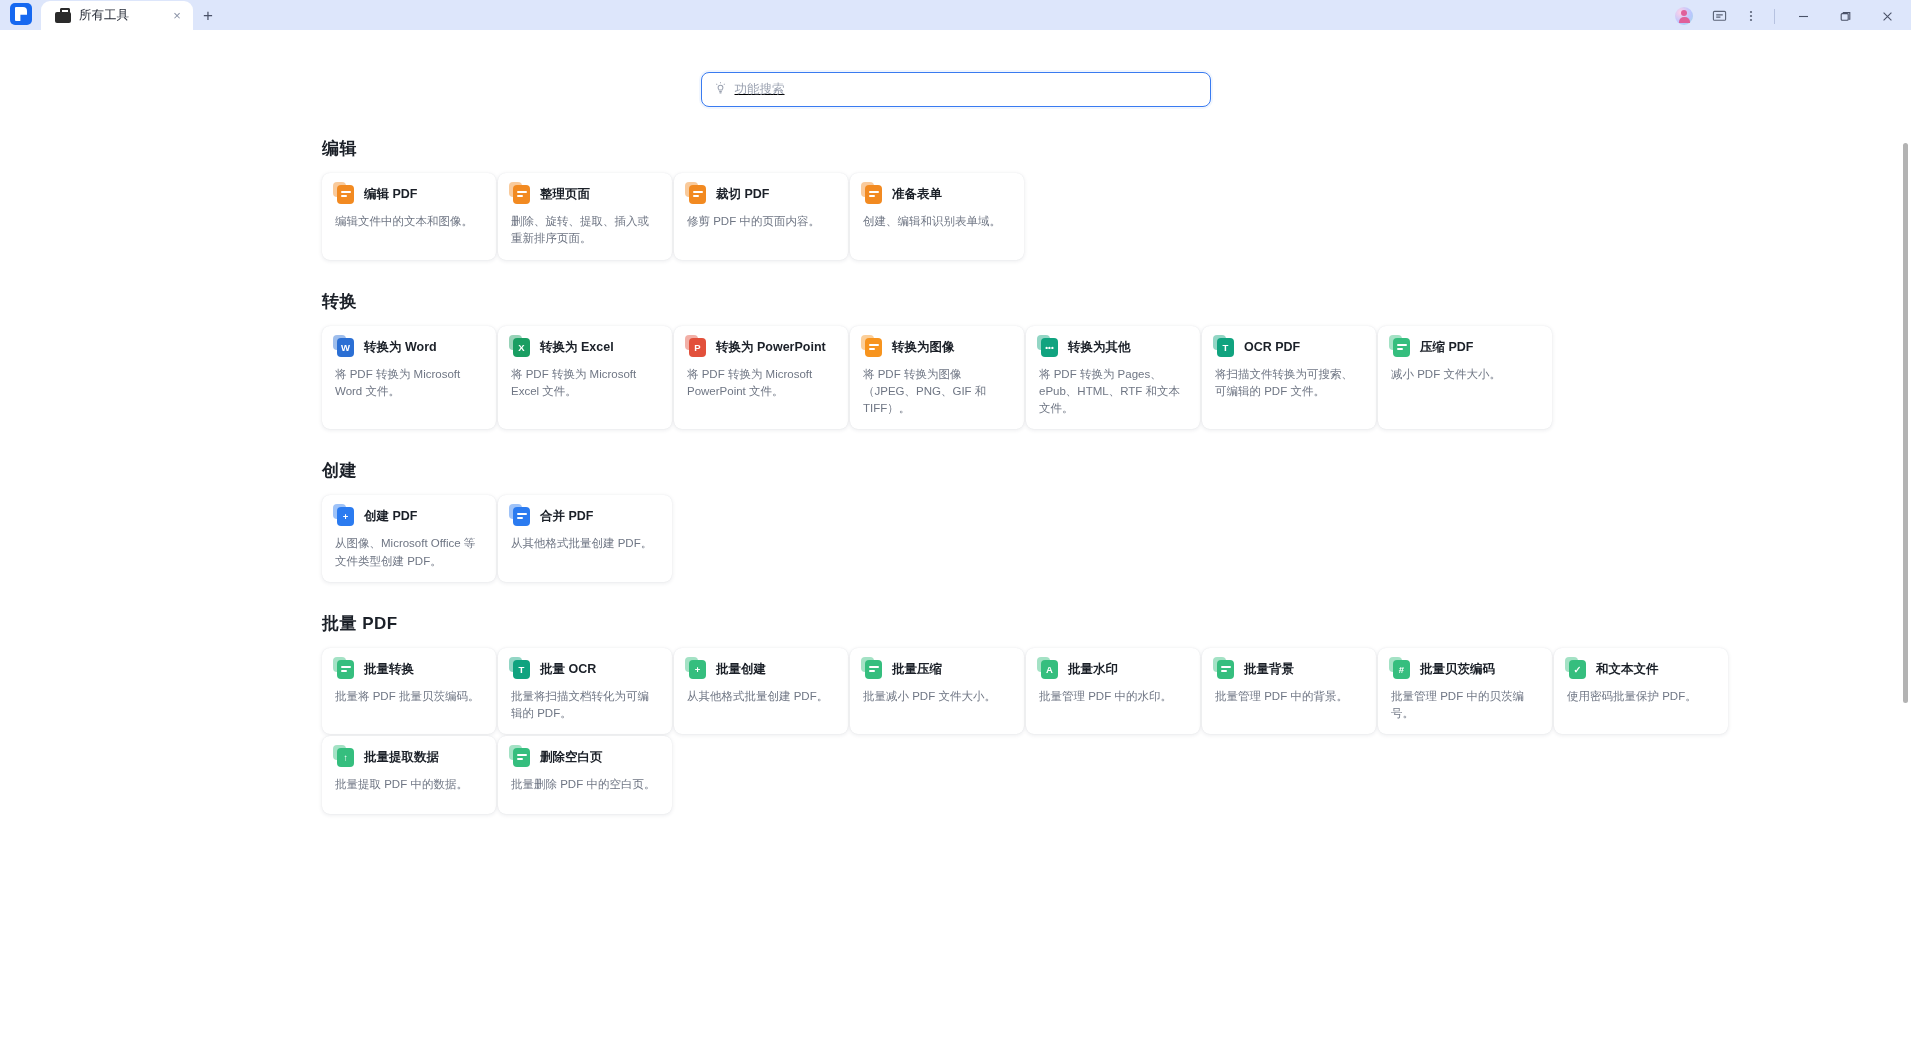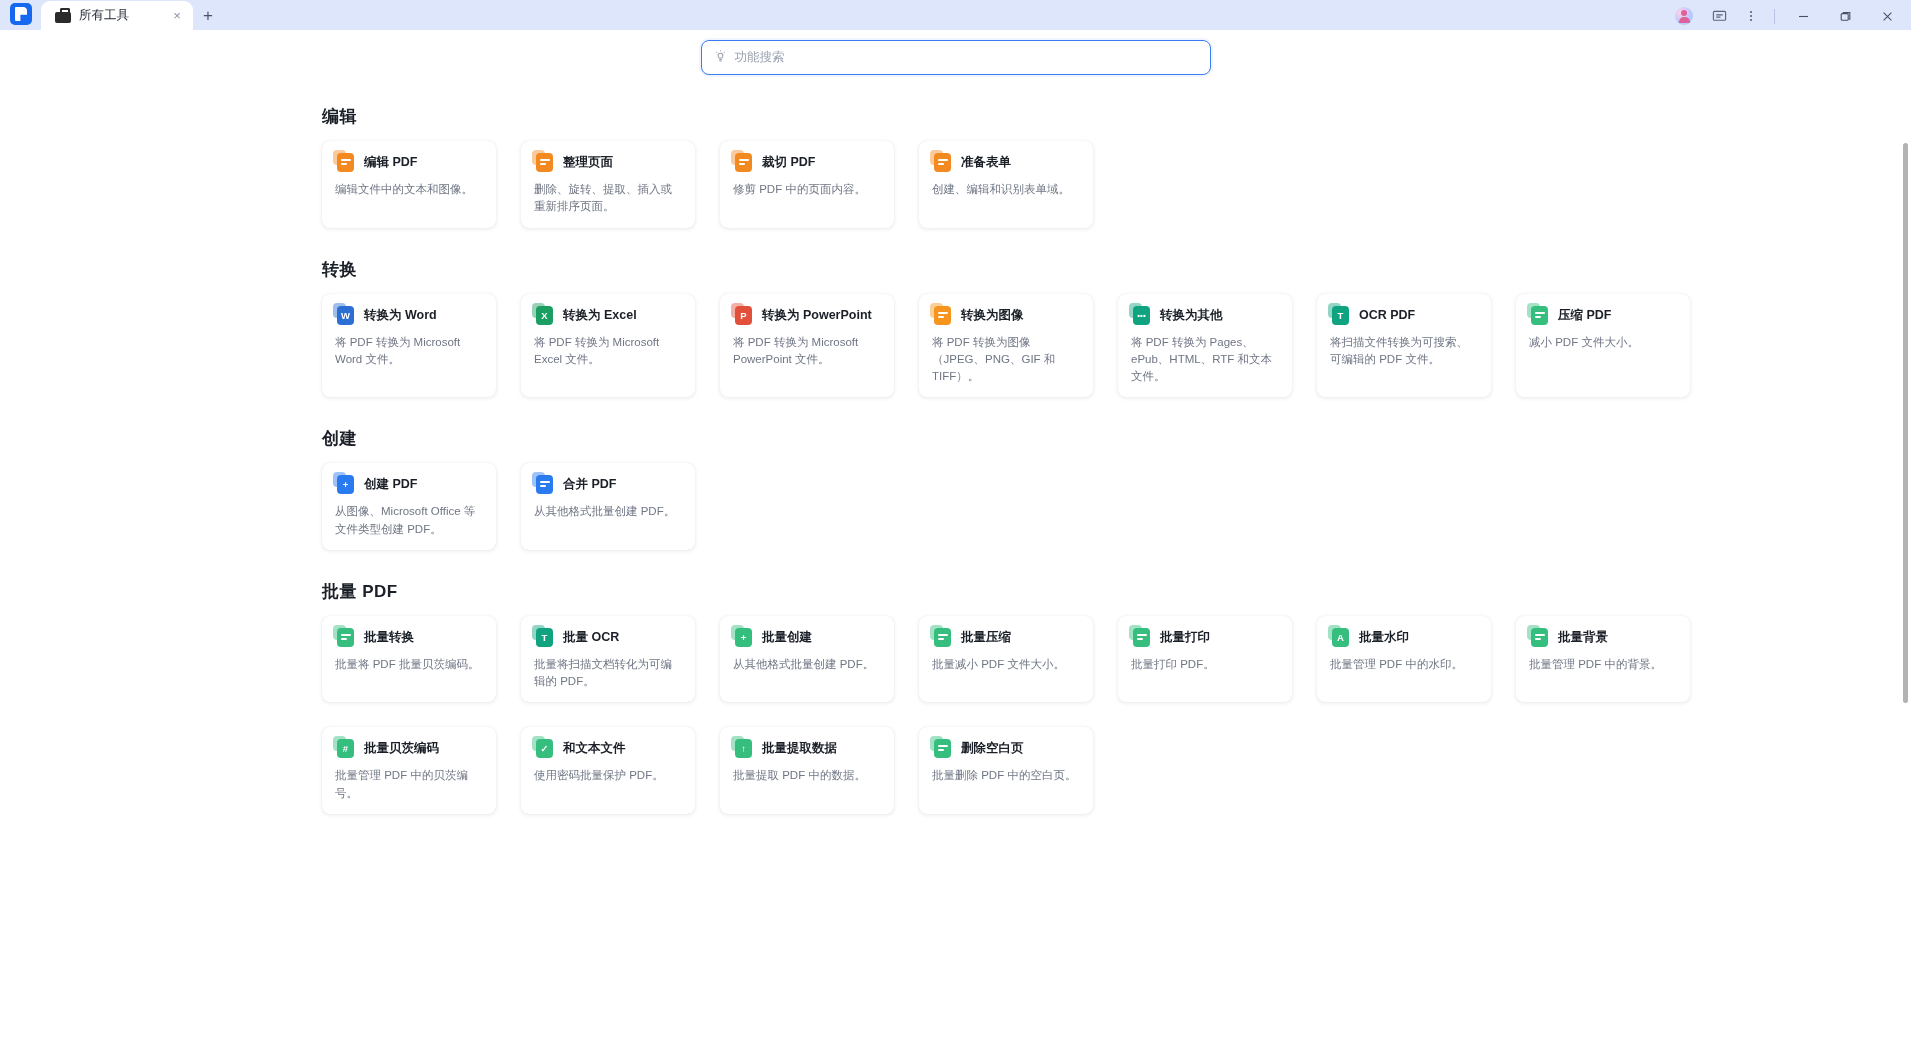--- a/index.html
+++ b/index.html
@@ -92,40 +92,41 @@
 
   
   .content {
     position: relative;
     height: 1009px;
     background: #ffffff;
     overflow: hidden;
   }
   .search-wrap {
     display: flex; justify-content: center;
-    padding-top: 10px;
+    padding-top: 42px;
+    text-decoration: underline;
   }
   .search-box {
     width: 510px; height: 35px;
     border: 1px solid #3a7bf0;
     border-radius: 8px;
     background: #fff;
     display: flex; align-items: center;
     padding: 0 12px;
     box-shadow: 0 0 0 2px rgba(58,123,240,0.07);
   }
   .search-ph { font-size: 12.5px; color: #9aa1b0; margin-left: 8px; }
 
   .scroller { padding: 0 0 0 0; }
   .section { margin: 0 0 0 322px; width: 1540px; }
   .section-title {
     font-size: 17px; font-weight: bold; color: #1b2028;
     margin: 30px 0 13px 0; letter-spacing: .5px;
   }
-  .grid { display: flex; flex-wrap: wrap; gap: 25px; }
+  .grid { display: flex; flex-wrap: wrap; gap: 2px; }
   .card {
     width: 174px; min-height: 78px;
     background: #fff;
     border-radius: 8px;
     box-shadow: 0 1px 4px rgba(30,40,70,.10), 0 0 1px rgba(30,40,70,.10);
     padding: 11px 12px 12px 13px;
   }
   .card-head { display: flex; align-items: center; gap: 8px; margin-bottom: 8px; }
   .card-title { font-size: 12.5px; font-weight: bold; color: #1b2028; white-space: nowrap; }
   .card-desc { font-size: 11.5px; color: #6f7684; line-height: 1.5; }
@@ -424,32 +425,20 @@
                 </span>
                 <span class="card-title">批量压缩</span>
               </div>
               <div class="card-desc">批量减小 PDF 文件大小。</div>
             </div>
             <div class="card">
               <div class="card-head">
                 <span class="ic">
                   <span class="ghost" style="background: rgb(53, 190, 126); left: -2px; top: -2px; width: 13px; height: 15px;"></span>
                   <span class="sq" style="background: rgb(53, 190, 126); left: 2px; top: 1px; width: 17px; height: 19px; position: absolute;"></span>
-                  <span style="position: absolute; left: 5.5px; top: 7px; width: 10px; height: 2px; background: rgb(255, 255, 255); border-radius: 1px;"></span>
-                  <span style="position: absolute; left: 5.5px; top: 11px; width: 6px; height: 2px; background: rgb(255, 255, 255); border-radius: 1px;"></span>
-                </span>
-                <span class="card-title">批量打印</span>
-              </div>
-              <div class="card-desc">批量打印 PDF。</div>
-            </div>
-            <div class="card">
-              <div class="card-head">
-                <span class="ic">
-                  <span class="ghost" style="background: rgb(53, 190, 126); left: -2px; top: -2px; width: 13px; height: 15px;"></span>
-                  <span class="sq" style="background: rgb(53, 190, 126); left: 2px; top: 1px; width: 17px; height: 19px; position: absolute;"></span>
                   <span class="lbl" style="left: 2px; top: 1px; width: 17px; height: 19px;">A</span>
                 </span>
                 <span class="card-title">批量水印</span>
               </div>
               <div class="card-desc">批量管理 PDF 中的水印。</div>
             </div>
             <div class="card">
               <div class="card-head">
                 <span class="ic">
                   <span class="ghost" style="background: rgb(53, 190, 126); left: -2px; top: -2px; width: 13px; height: 15px;"></span>

